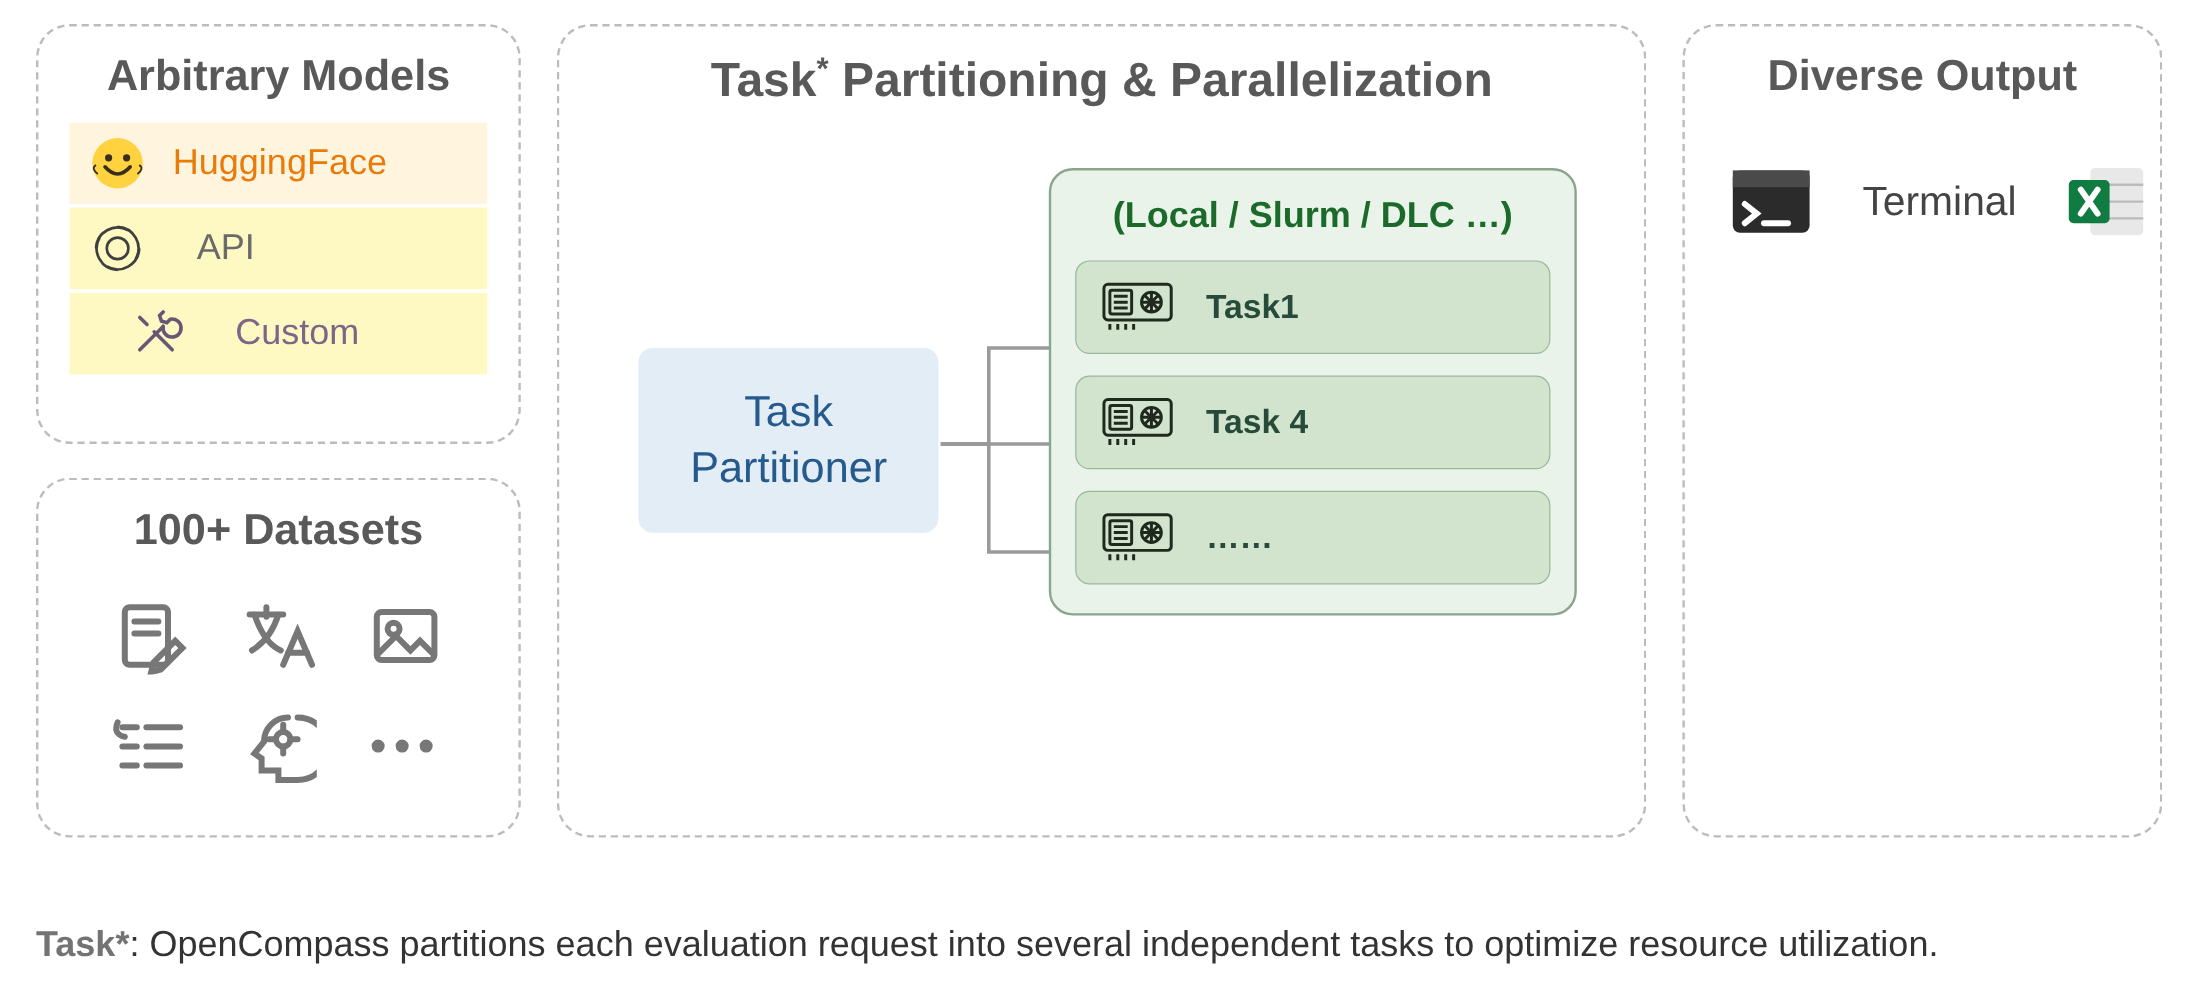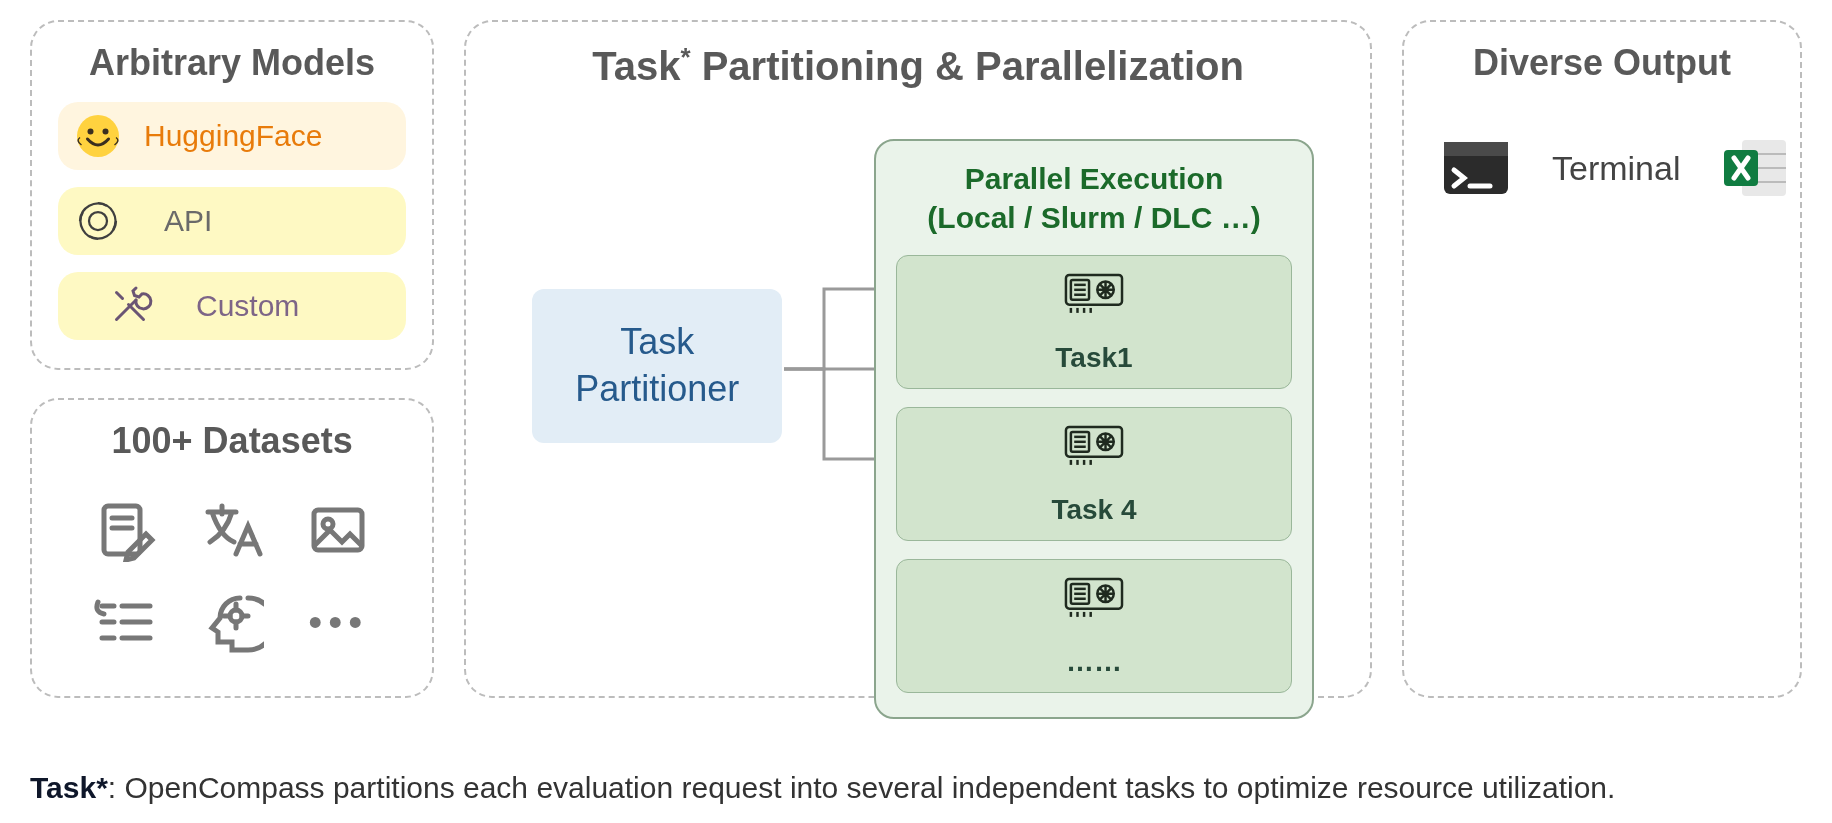--- a/index.html
+++ b/index.html
@@ -31,23 +31,23 @@
     font-size: 36px;
     font-weight: 700;
     color: #595959;
     margin-bottom: 18px;
     text-align: center;
   }
   .model-pill {
     display: flex;
     align-items: center;
     gap: 22px;
-    border-radius: 20px;
+    border-radius: 1px;
     padding: 10px 16px;
-    margin-bottom: 17px;
+    margin-bottom: 3px;
     font-size: 30px;
     min-height: 64px;
   }
   .pill-hf { background: #fff5df; color: #e87b0a; font-weight: 500;}
   .pill-api { background: #fef9c3; color: #6a6a6a; font-weight: 500;}
   .pill-custom { background: #fef9c3; color: #7d6587; font-weight: 500; padding-left: 48px;}
   .pill-icon { width: 48px; height: 48px; display:flex; align-items:center; justify-content:center;}
   .pill-icon svg { width: 48px; height: 48px; }
   .pill-label { flex: 1; text-align: left; padding-left: 20px;}
   .pill-hf .pill-label{ padding-left:0;}
@@ -118,21 +118,20 @@
   .task-pill{
     background:#d2e4cd;
     border:1.5px solid #9ab79a;
     border-radius:12px;
     display:flex;
     align-items:center;
     gap:24px;
     padding:14px 18px;
     margin-bottom:18px;
     min-height:76px;
-    flex-direction:column;
   }
   .task-pill:last-child{margin-bottom:0;}
   .task-label{ color:#274a3a; font-size:28px; font-weight:700;}
   .gpu-icon{ width:66px; height:48px;}
   .arrows{
     position:absolute;
     left:290px;
     top:70px;
     width:170px;
     height:400px;
@@ -157,21 +156,21 @@
   }
   .out-icon{ width:72px; height:72px; display:flex; align-items:center; justify-content:center;}
   
   .footnote{
     position:absolute;
     left:30px;
     bottom:18px;
     font-size:30px;
     color:#333;
   }
-  .footnote b{ font-weight:700; color:#0f172a;}
+  .footnote b{ font-weight:700; color:#737373;}
 </style>
 </head>
 <body>
 
 <div class="row">
 
   <div class="left-col">
     <div class="dashed-box models-box">
       <div class="box-title">Arbitrary Models</div>
 
@@ -272,21 +271,20 @@
           </defs>
         <g stroke="#9a9a9a" stroke-width="3" fill="none" marker-end="url(#ah)">
           <path d="M2 170 h40 v-80 h110"></path>
           <path d="M2 170 h150"></path>
           <path d="M2 170 h40 v90 h110"></path>
         </g>
       </svg>
 
       <div class="exec-box">
         <div class="exec-title">
-          <div>Parallel Execution</div>
           <div>(Local / Slurm / DLC …)</div>
         </div>
         <div class="task-pill">
           <span class="gpu-icon"><svg viewBox="0 0 80 56" fill="none" stroke="#1f2a1f" stroke-width="3">
                 <rect x="6" y="6" width="68" height="36" rx="4"></rect>
                 <rect x="12" y="12" width="22" height="24" rx="2"></rect>
                 <line x1="16" y1="18" x2="30" y2="18"></line>
                 <line x1="16" y1="24" x2="30" y2="24"></line>
                 <line x1="16" y1="30" x2="30" y2="30"></line>
                 <circle cx="54" cy="24" r="10"></circle>

